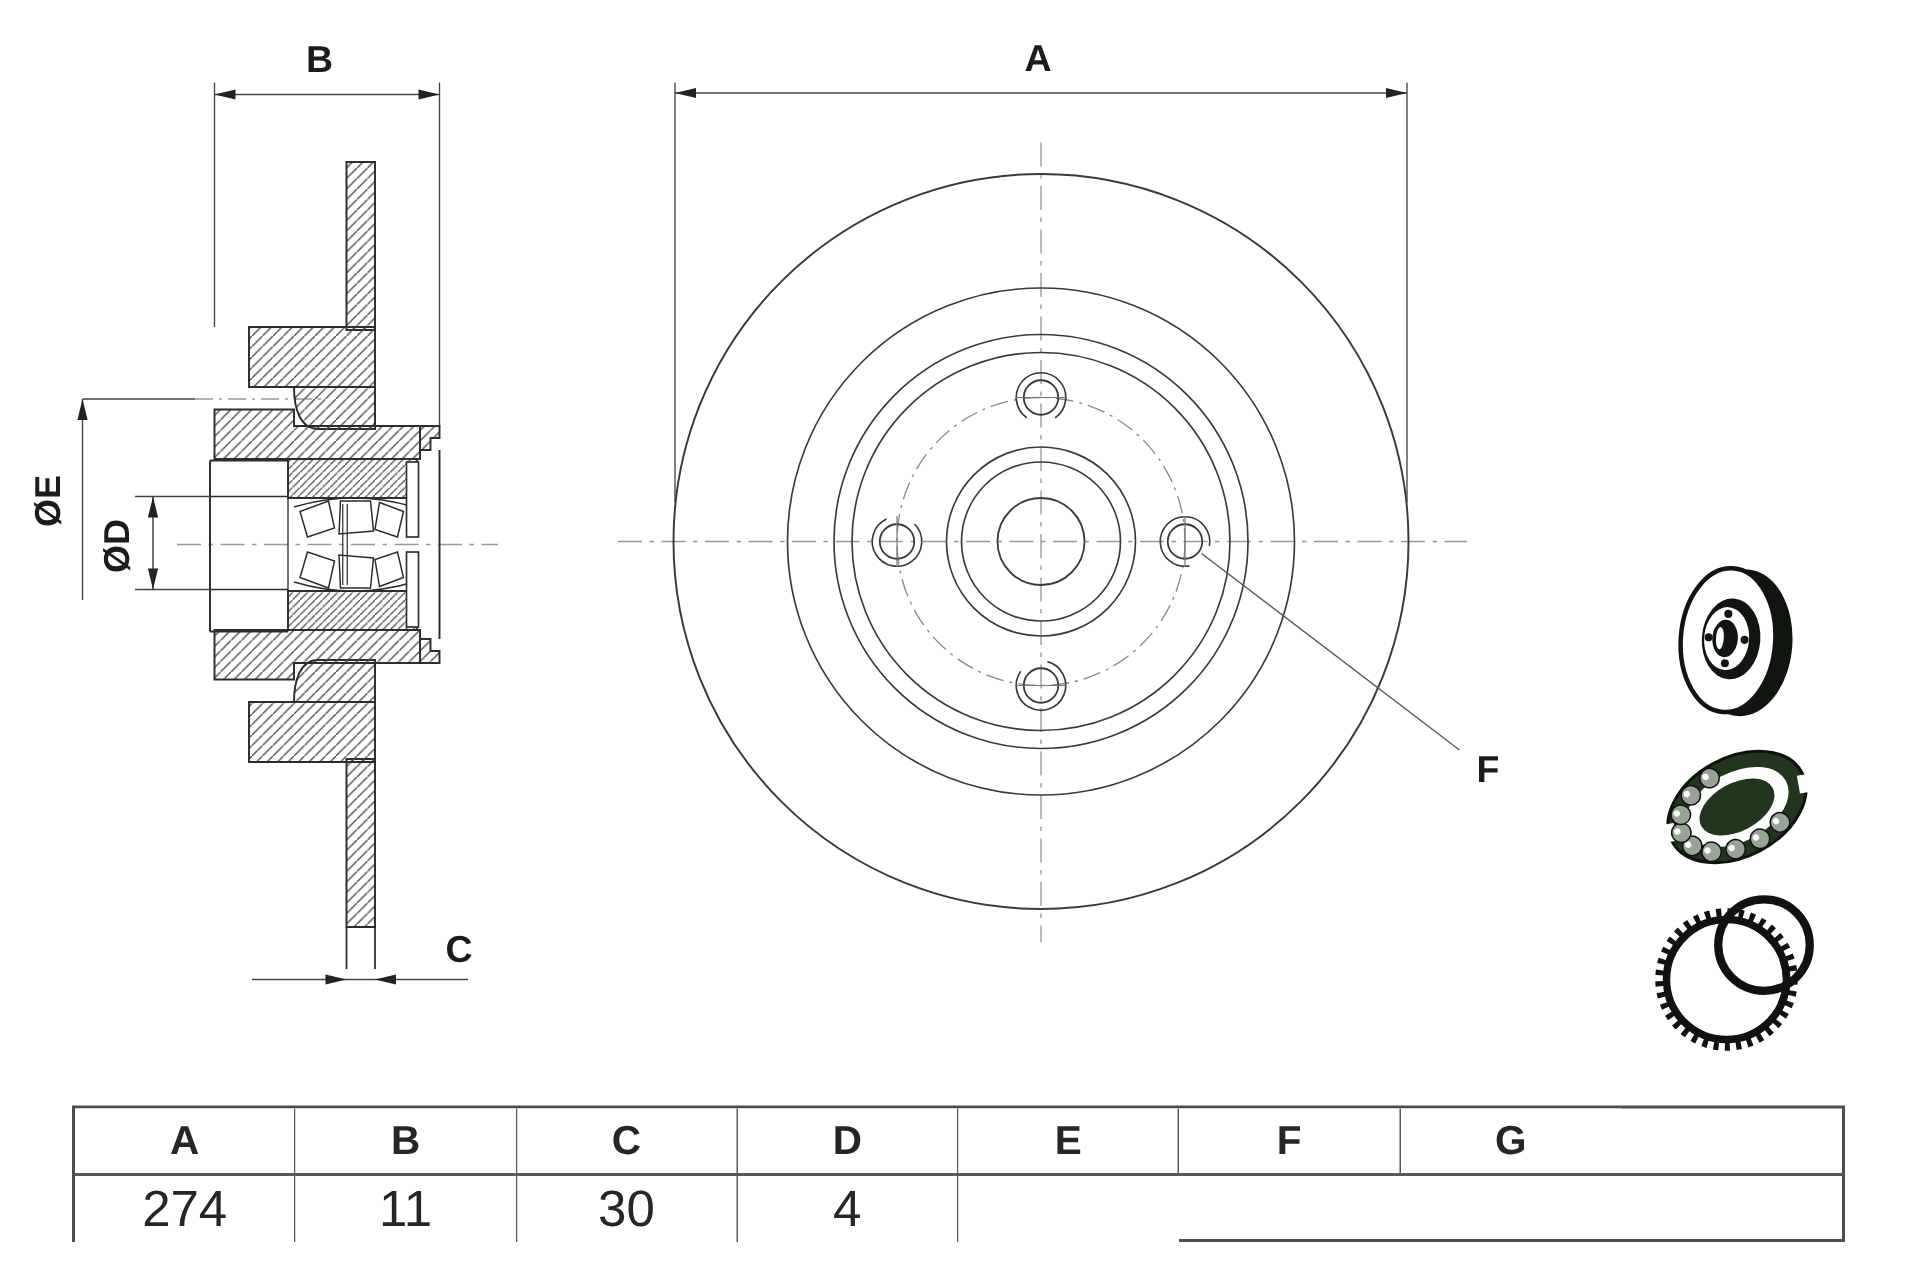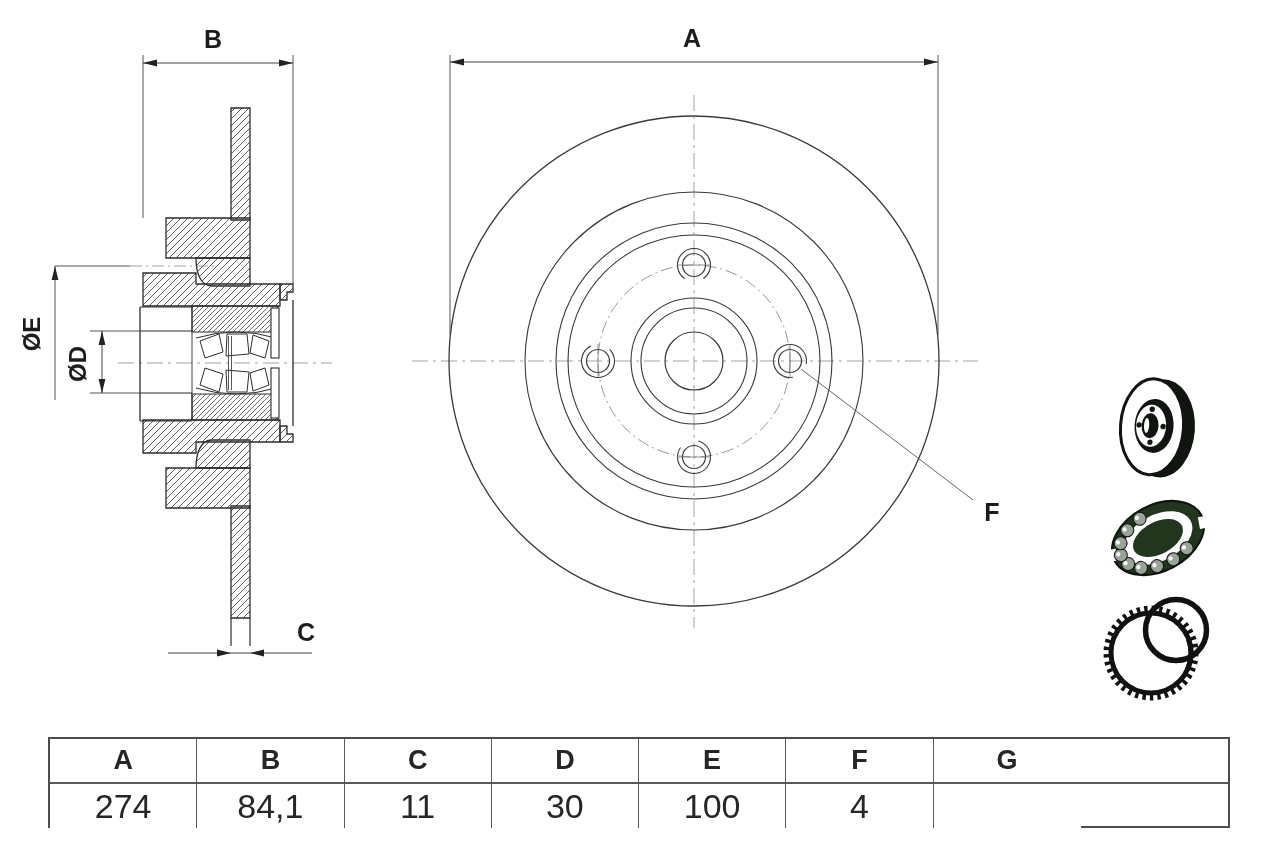--- a/index.html
+++ b/index.html
@@ -254,22 +254,20 @@
       <div class="spec-cell">A</div>
       <div class="spec-cell">B</div>
       <div class="spec-cell">C</div>
       <div class="spec-cell">D</div>
       <div class="spec-cell">E</div>
       <div class="spec-cell">F</div>
       <div class="spec-cell">G</div>
     </div>
     <div class="spec-row">
       <div class="spec-cell">274</div>
-      <div class="spec-cell">84,1</div>
       <div class="spec-cell">11</div>
       <div class="spec-cell">30</div>
-      <div class="spec-cell">100</div>
       <div class="spec-cell">4</div>
       <div class="spec-cell"></div>
     </div>
   </div>
 
 </div>
 
 </body></html>

